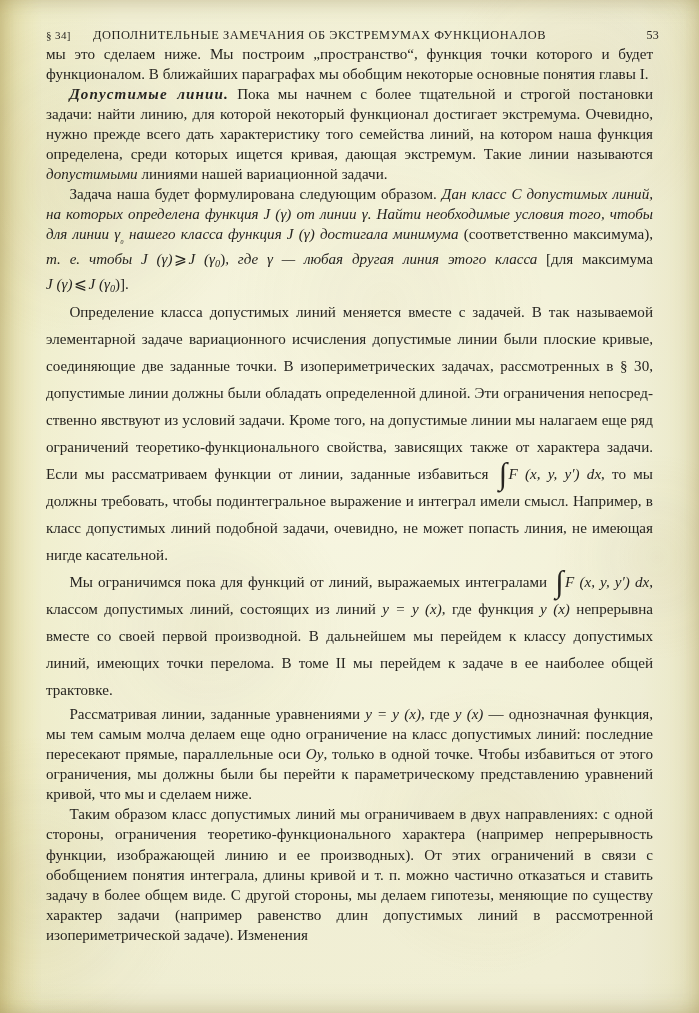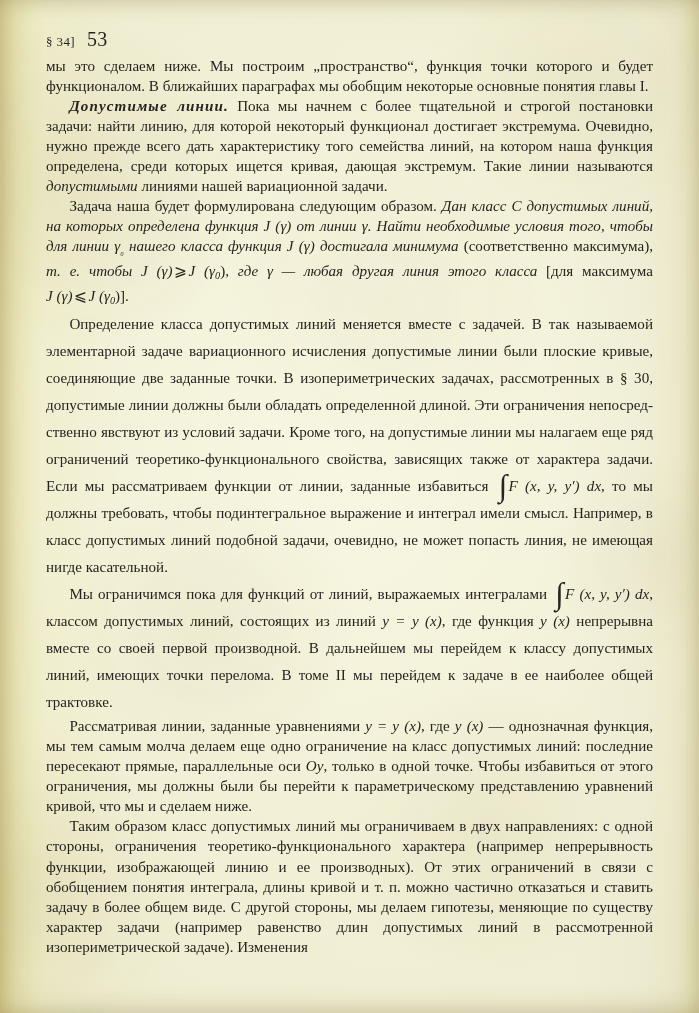--- a/index.html
+++ b/index.html
@@ -58,39 +58,39 @@
     position: absolute;
     top: 28px;
     left: 46px;
     right: 40px;
     height: 22px;
     display: flex;
     align-items: baseline;
     white-space: nowrap;
   }
   .runhead .sec {
-    font-size: 13px;
+    font-size: 11px;
     letter-spacing: .4px;
-    margin-right: 12px;
+    margin-right: 22px;
   }
   .runhead .title {
     font-size: 12.4px;
     letter-spacing: .55px;
     flex: 1;
     text-align: left;
   }
   .runhead .folio {
-    font-size: 20px;
+    font-size: 12px;
     letter-spacing: .2px;
   }
 
   
   .body {
     position: absolute;
-    top: 56px;
+    top: 44px;
     left: 46px;
     width: 607px;
     font-size: 15.1px;
     line-height: 20.05px;
     text-align: justify;
     text-justify: inter-word;
     hyphens: manual;
   }
   .body p {
     margin: 0;
@@ -130,20 +130,21 @@
   .tall { line-height: 27px; }
 </style>
 </head>
 <body>
 
 <div id="page">
   <div class="content">
 
     <div class="runhead">
       <span class="sec">§ 34]</span>
+      <span class="title">ДОПОЛНИТЕЛЬНЫЕ ЗАМЕЧАНИЯ ОБ ЭКСТРЕМУМАХ ФУНКЦИОНАЛОВ</span>
       <span class="folio">53</span>
     </div>
 
     <div class="body">
 
       <p class="noindent"><span>мы это сделаем ниже. Мы построим „пространство“, функция точки которого и будет функционалом. В ближайших параграфах мы обобщим некоторые основные понятия главы I.</span></p>
 
       <p><span class="lead">Допустимые линии.</span><span> Пока мы начнем с более тщательной и строгой постановки задачи: найти линию, для которой некоторый функционал достигает экстремума. Очевидно, нужно прежде всего дать характеристику того семейства линий, на котором наша функция определена, среди которых ищется кривая, дающая экстремум. Такие линии назы­ваются </span><i>допустимыми</i><span> линиями нашей вариационной задачи.</span></p>
 
       <p><span>Задача наша будет формулирована следующим образом. </span><i>Дан класс C допустимых линий, на которых определена функция </i><span class="m"><span>J (γ)</span></span><i> от линии </i><span class="m">γ</span><i>. Найти необходимые условия того, чтобы для линии </i><span class="m"><span>γ</span><span class="sub">₀</span></span><i> нашего класса функция </i><span class="m">J (γ)</span><i> достигала минимума </i><span>(соответственно максимума), </span><i>т. е. чтобы </i><span class="m"><span>J (γ)</span><span class="rel">⩾</span><span>J (γ</span><span class="sub">0</span><span class="mr">)</span></span><i>, где </i><span class="m">γ</span><i> — любая другая линия этого класса </i><span>[для максимума </span><span class="m"><span>J (γ)</span><span class="rel">⩽</span><span>J (γ</span><span class="sub">0</span><span class="mr">)</span></span><span>].</span></p>

